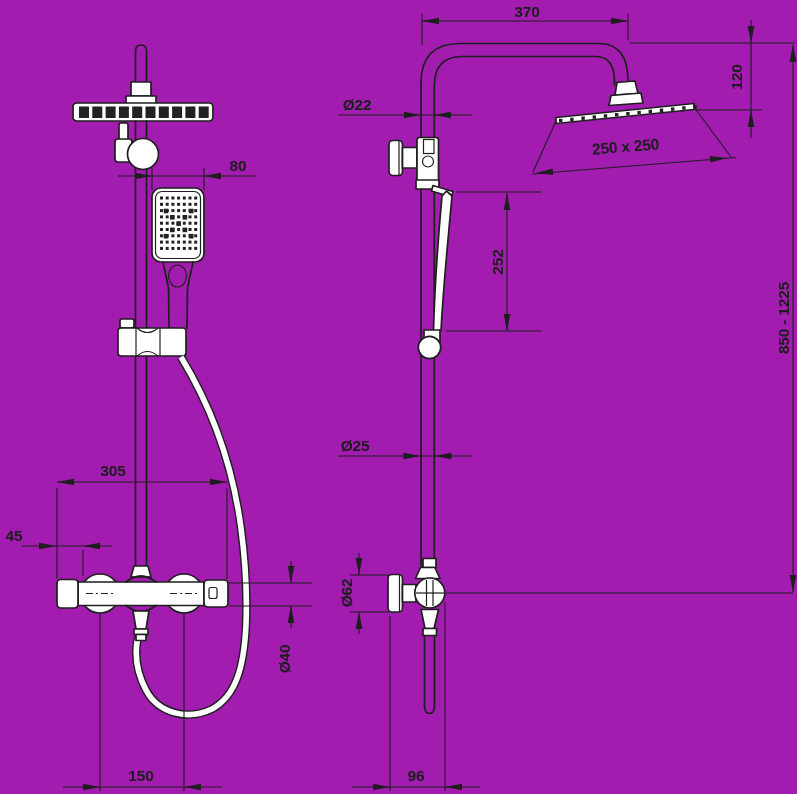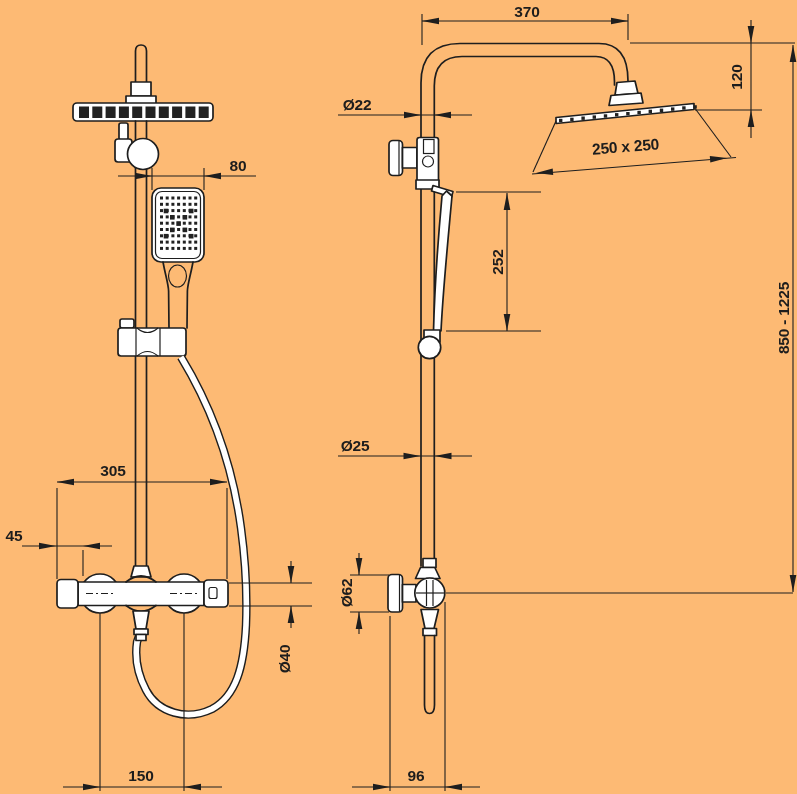--- a/index.html
+++ b/index.html
@@ -1,16 +1,16 @@
 <!DOCTYPE html>
 <html><head>
 <meta charset="utf-8">
 <style>
   html,body{margin:0;padding:0;background:#ffffff;}
-  .stage{position:relative;width:797px;height:794px;background:#fdba74;overflow:hidden;}
+  .stage{position:relative;width:797px;height:794px;background:#a21caf;overflow:hidden;}
   svg{display:block;}
   .part{stroke:#1e1e1e;stroke-width:1.7;fill:none;stroke-linejoin:round;stroke-linecap:round;}
   .partw{stroke:#1e1e1e;stroke-width:1.7;fill:#ffffff;stroke-linejoin:round;}
   .thin{stroke:#1e1e1e;stroke-width:1.2;fill:none;}
   .dim{stroke:#1e1e1e;stroke-width:1.1;fill:none;stroke-linecap:butt;}
   .dimtxt{font-family:"Liberation Sans","DejaVu Sans",sans-serif;font-size:15.5px;font-weight:700;fill:#1d1d1d;letter-spacing:-0.2px;}
   .hoseB{stroke:#1e1e1e;stroke-width:8.4;fill:none;stroke-linecap:butt;}
   .hoseW{stroke:#ffffff;stroke-width:5.6;fill:none;stroke-linecap:butt;}
   .cl{stroke:#1e1e1e;stroke-width:1;fill:none;stroke-dasharray:7 3 2 3;}
 </style>

